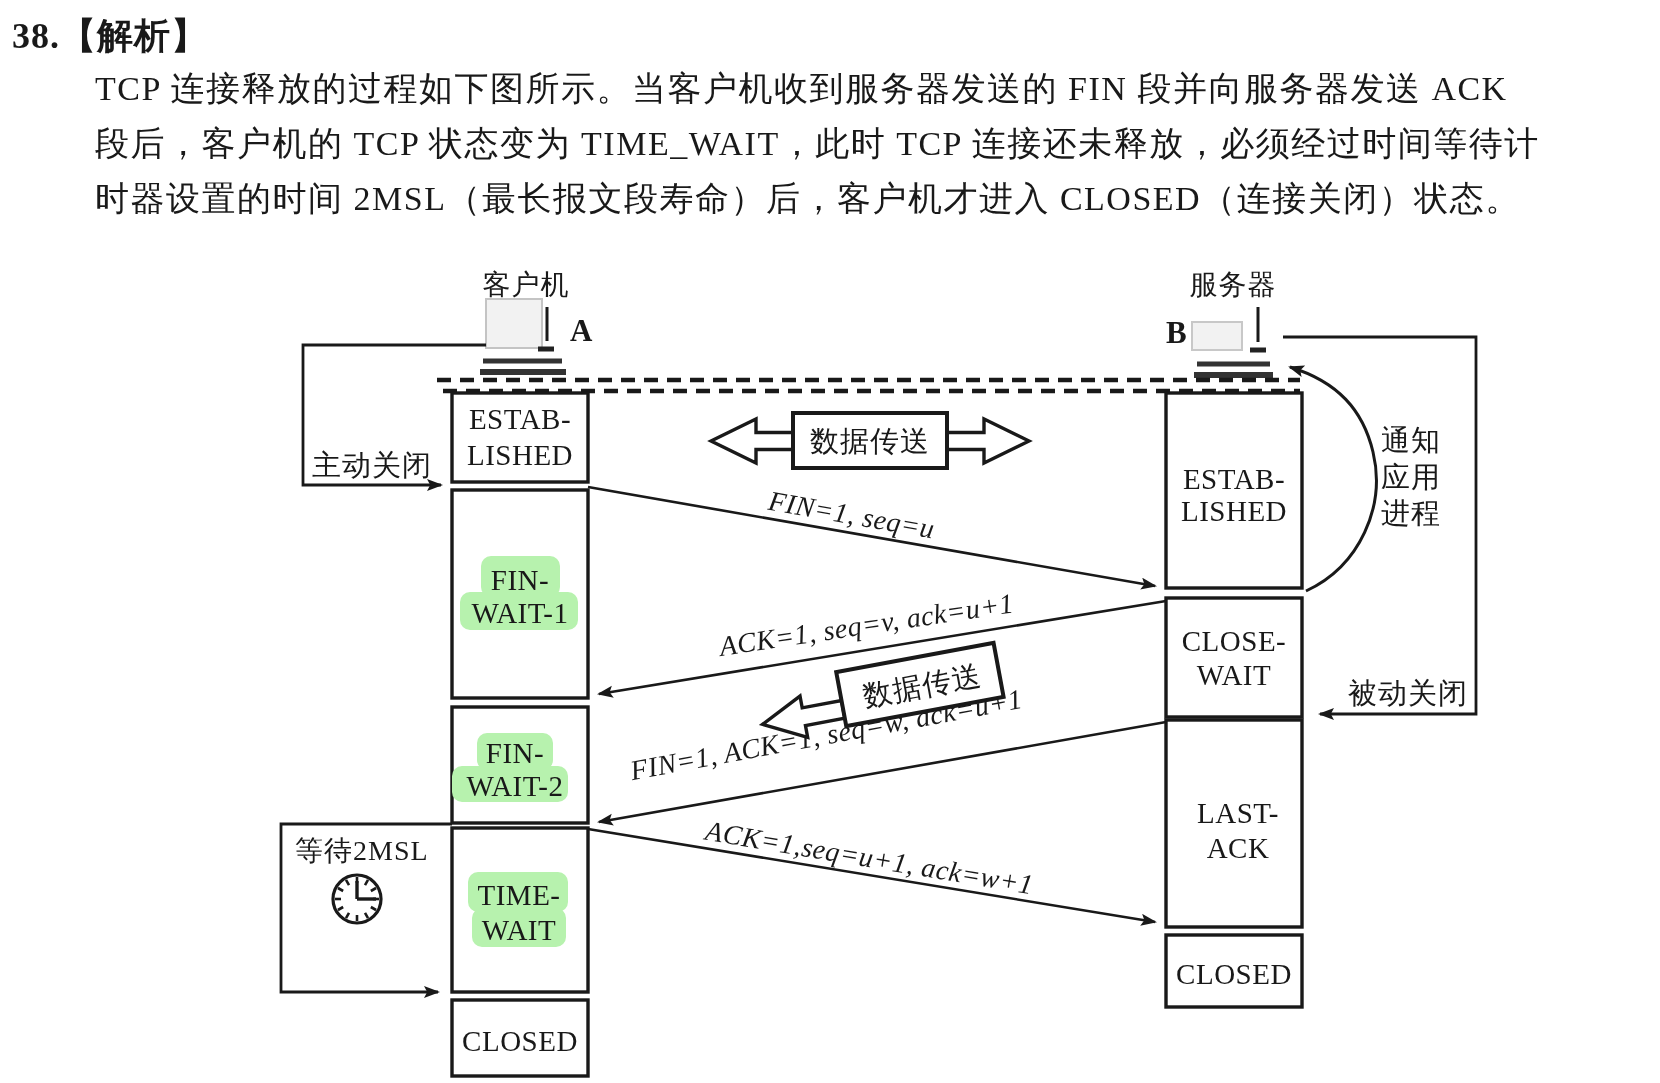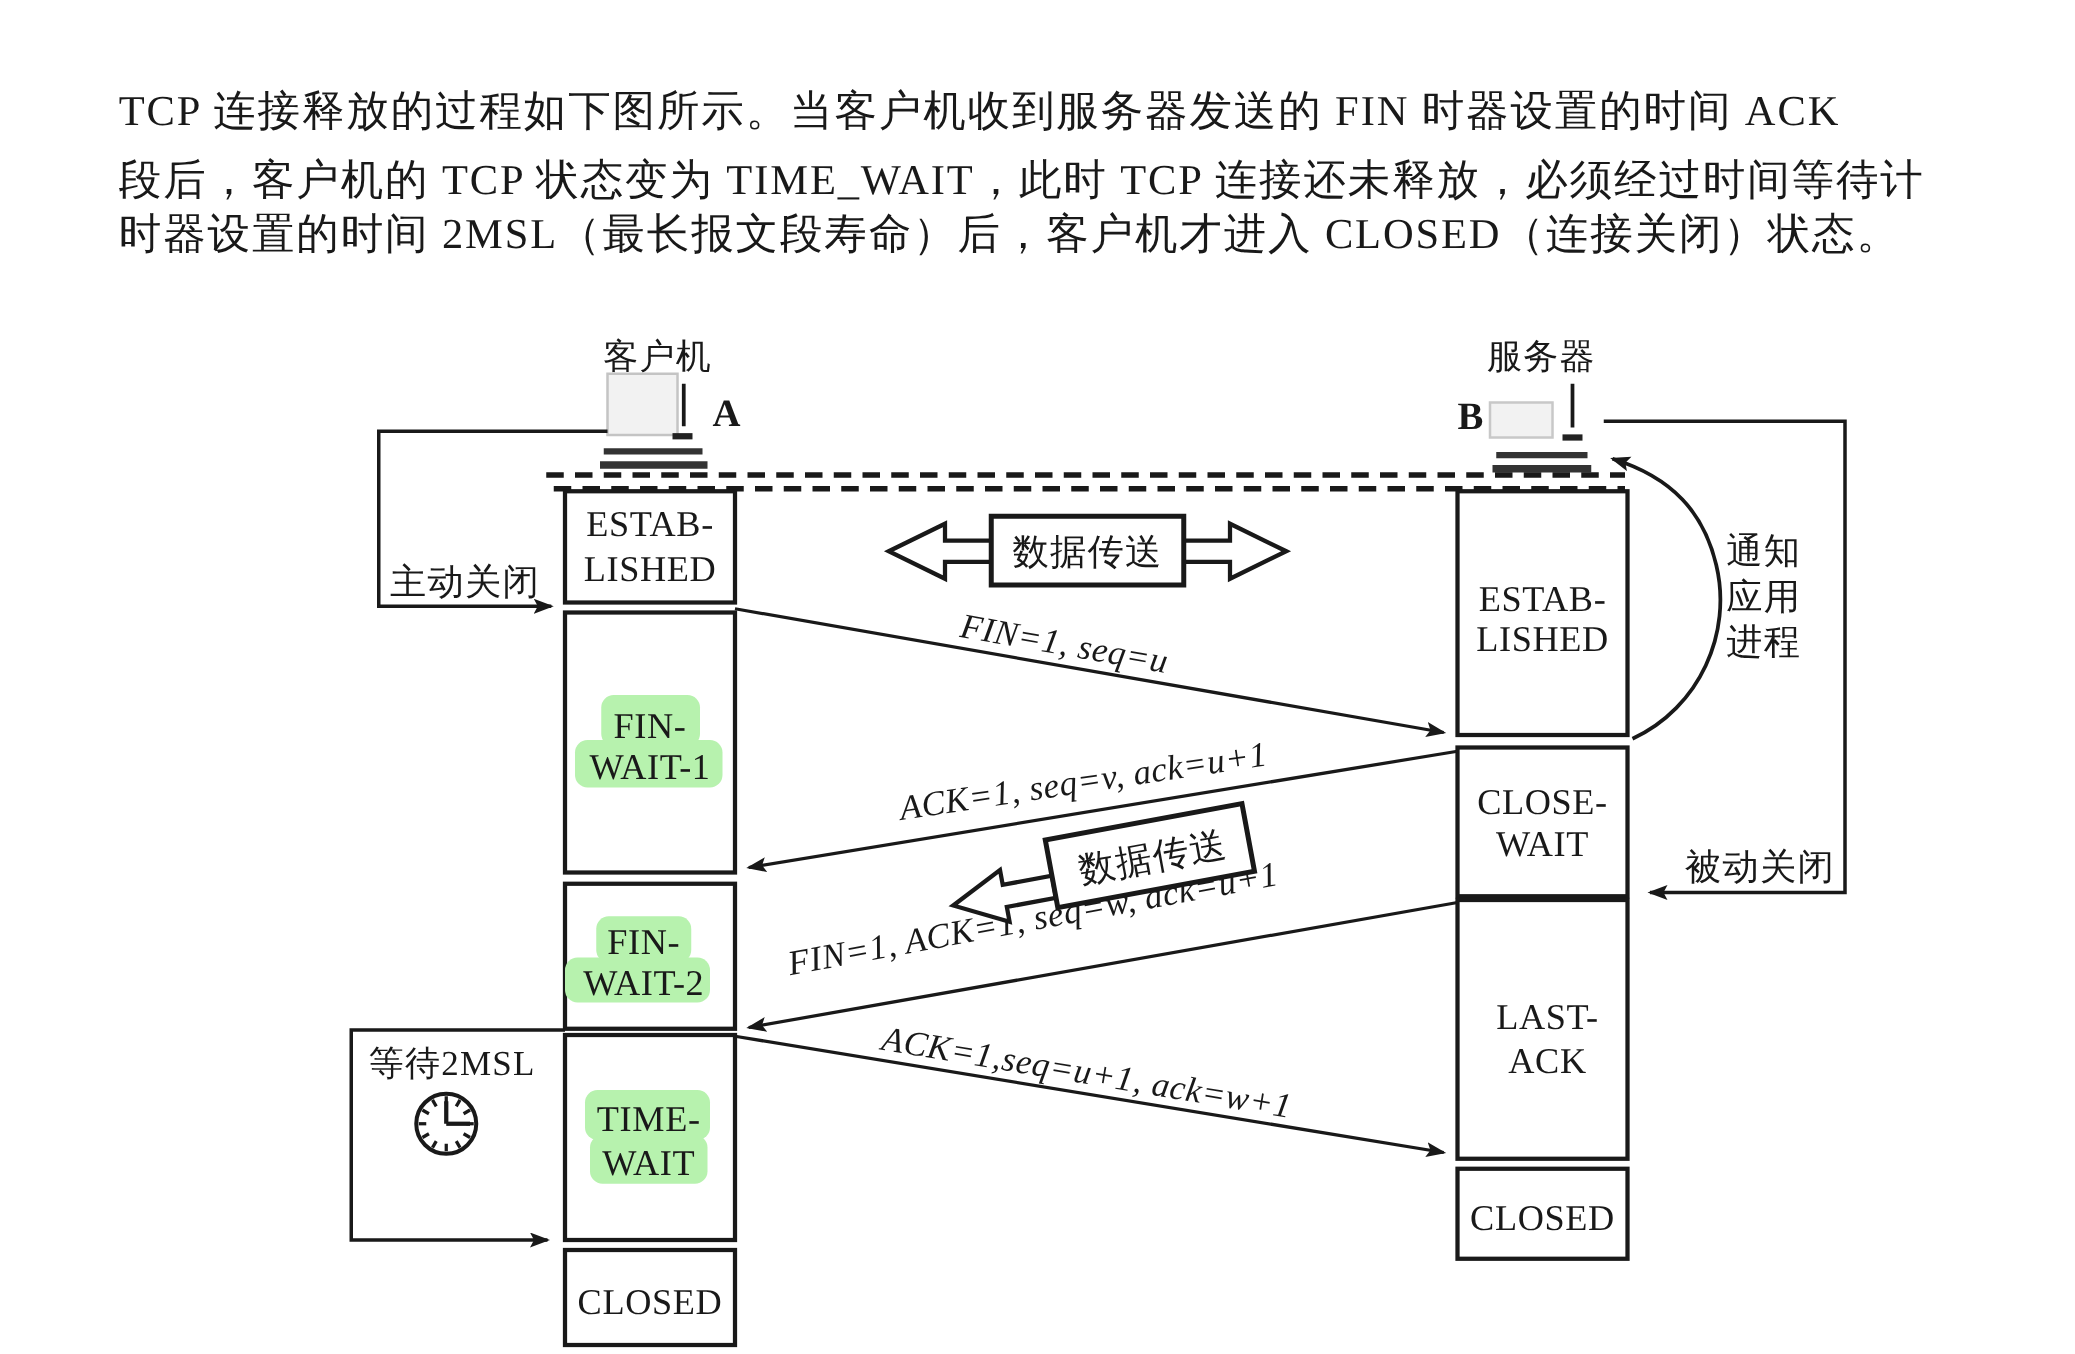--- a/index.html
+++ b/index.html
@@ -1,35 +1,36 @@
 <!DOCTYPE html>
 <html><head>
 <meta charset="utf-8">
 <style>
   html,body{margin:0;padding:0;background:#fff;}
   .page{position:relative;width:1660px;height:1083px;background:#ffffff;overflow:hidden;
         font-family:"Liberation Serif","DejaVu Serif",serif;color:#191919;}
   .heading{position:absolute;left:12px;top:12px;font-size:36px;font-weight:bold;white-space:nowrap;letter-spacing:1px;}
   .para-line{position:absolute;left:95px;font-size:34px;white-space:nowrap;letter-spacing:1.5px;}
-  .pl1{top:66px;} .pl2{top:121px;text-align:center;} .pl3{top:164px;}
+  .pl1{top:66px;} .pl2{top:121px;text-align:center;} .pl3{top:176px;}
   svg text{fill:#191919;}
   .state{font-size:29px;text-anchor:middle;letter-spacing:0.5px;}
   .cjk{font-size:29px;letter-spacing:1px;}
   .cjk-mid{font-size:29px;text-anchor:middle;letter-spacing:1px;}
   .node-letter{font-size:31px;font-weight:bold;}
   .msg{font-size:28px;font-style:italic;text-anchor:middle;letter-spacing:0.5px;}
   .boxline{fill:#ffffff;stroke:#191919;stroke-width:3.4;}
   .thick{stroke:#191919;stroke-width:4;fill:#ffffff;}
 </style>
 </head>
 <body>
 
 <div class="page">
 
-  <div class="para-line pl1">TCP 连接释放的过程如下图所示。当客户机收到服务器发送的 FIN 时器设置的时间 ACK</div>
+  <div class="heading">38.【解析】</div>
+  <div class="para-line pl1">TCP 连接释放的过程如下图所示。当客户机收到服务器发送的 FIN 段并向服务器发送 ACK</div>
   <div class="para-line pl2">段后，客户机的 TCP 状态变为 TIME_WAIT，此时 TCP 连接还未释放，必须经过时间等待计</div>
   <div class="para-line pl3">时器设置的时间 2MSL（最长报文段寿命）后，客户机才进入 CLOSED（连接关闭）状态。</div>
 
   <svg width="1660" height="1083" viewBox="0 0 1660 1083" style="position:absolute;left:0;top:0;">
     <defs>
       <marker id="arrow" markerUnits="userSpaceOnUse" markerWidth="20" markerHeight="16" refX="14" refY="6" orient="auto">
         <path d="M0,0 L16,6 L0,12 L3.2,6 Z" fill="#191919"></path>
       </marker>
     </defs>
 

